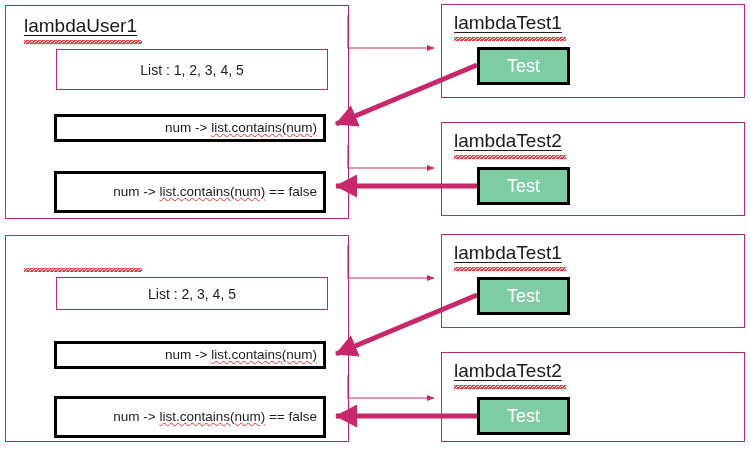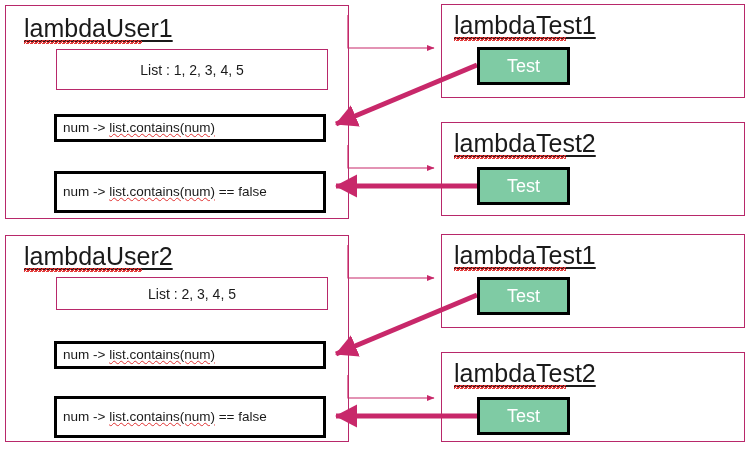--- a/index.html
+++ b/index.html
@@ -31,21 +31,21 @@
   
   .panel {
     position: absolute;
     box-sizing: border-box;
     border: 1px solid #B8286A;
     background: #ffffff;
     z-index: 2;
   }
   .panel-title {
     position: absolute;
-    font-size: 25px;
+    font-size: 19px;
     line-height: 1;
     color: #1a1a1a;
     letter-spacing: 0px;
     white-space: nowrap;
     text-decoration: underline;
     text-decoration-color: #1a1a1a;
     text-underline-offset: 3px;
   }
   
   .squiggle {
@@ -75,21 +75,21 @@
   }
 
   
   .lambda-box {
     position: absolute;
     box-sizing: border-box;
     border: 3px solid #000000;
     background: #ffffff;
     display: flex;
     align-items: center;
-    justify-content: flex-start;
+    justify-content: flex-end;
     text-align: center;
     font-size: 13.5px;
     line-height: 1.25;
     color: #1a1a1a;
     padding: 2px 6px;
     z-index: 3;
   }
   .lambda-box .code-underlined {
     text-decoration: underline;
     text-decoration-color: #e03030;
@@ -192,21 +192,20 @@
 
   <div class="panel" style="left:441px; top:122px; width:304px; height:94px;">
     <div class="panel-title" style="left:12px; top:8px;">lambdaTest2</div>
     <div class="squiggle" style="left:12px; top:32px; width:112px;"></div>
   </div>
   <div class="test-button" style="left:477px; top:167px; width:93px; height:38px;">
     <span>Test</span>
   </div>
 
   <div class="panel" style="left:5px; top:235px; width:344px; height:207px;">
-    <div class="panel-title" style="left:18px; top:8px;">lambdaUser2</div>
     <div class="squiggle" style="left:18px; top:32px; width:118px;"></div>
 
     <div class="list-box" style="left:50px; top:41px; width:272px; height:33px;">
       <span>List : 2, 3, 4, 5</span>
     </div>
 
     <div class="lambda-box" style="left:48px; top:105px; width:272px; height:28px;">
       <span>
         <span>num -&gt; </span><span class="code-underlined">list.contains(num)</span><span></span>
       </span>

